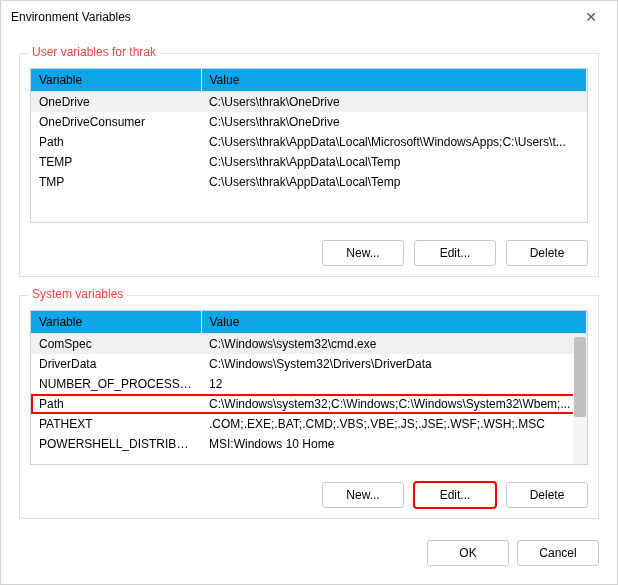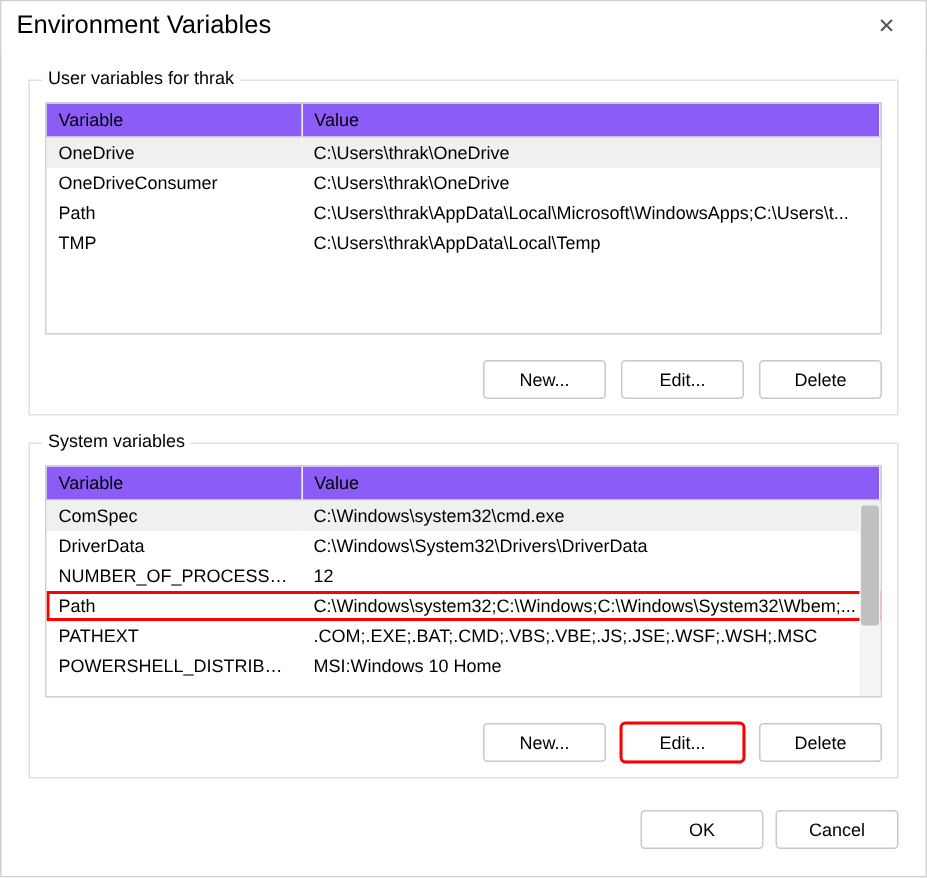--- a/index.html
+++ b/index.html
@@ -24,21 +24,21 @@
       flex-direction: column;
     }
     .titlebar {
       height: 32px;
       display: flex;
       align-items: center;
       padding: 0 10px;
       background: #ffffff;
     }
     .titlebar-title {
-      font-size: 17px;
+      font-size: 12px;
       color: #000;
       flex: 1;
     }
     .close-btn {
       width: 32px;
       height: 32px;
       display: flex;
       align-items: center;
       justify-content: center;
       color: #555;
@@ -57,21 +57,21 @@
       margin-top: 10px;
       padding: 14px 10px 10px 10px;
     }
     .group-label {
       position: absolute;
       top: -9px;
       left: 8px;
       background: #ffffff;
       padding: 0 4px;
       font-size: 12px;
-      color: #000000;
+      color: #ef4444;
     }
     .table-wrapper {
       border: 1px solid #d0d0d0;
       height: 155px;
       overflow: hidden;
       position: relative;
     }
     .table-wrapper.sys {
       height: 155px;
     }
@@ -79,21 +79,21 @@
       width: 100%;
       border-collapse: collapse;
     }
     .table th {
       text-align: left;
       font-weight: normal;
       font-size: 12px;
       padding: 4px 8px;
       border-bottom: 1px solid #e0e0e0;
       border-right: 1px solid #f0f0f0;
-      background: #8b5cf6;
+      background: #0ea5e9;
       margin-left: 28px;
     }
     .table th:first-child {
       width: 170px;
     }
     .table td {
       padding: 3px 8px;
       font-size: 12px;
       white-space: nowrap;
       overflow: hidden;
@@ -186,20 +186,24 @@
             </tr>
             <tr>
               <td>OneDriveConsumer</td>
               <td>C:\Users\thrak\OneDrive</td>
             </tr>
             <tr>
               <td>Path</td>
               <td>C:\Users\thrak\AppData\Local\Microsoft\WindowsApps;C:\Users\t...</td>
             </tr>
             <tr>
+              <td>TEMP</td>
+              <td>C:\Users\thrak\AppData\Local\Temp</td>
+            </tr>
+            <tr>
               <td>TMP</td>
               <td>C:\Users\thrak\AppData\Local\Temp</td>
             </tr>
           </tbody>
         </table>
       </div>
       <div class="button-row">
         <button class="btn">New...</button>
         <button class="btn">Edit...</button>
         <button class="btn">Delete</button>

